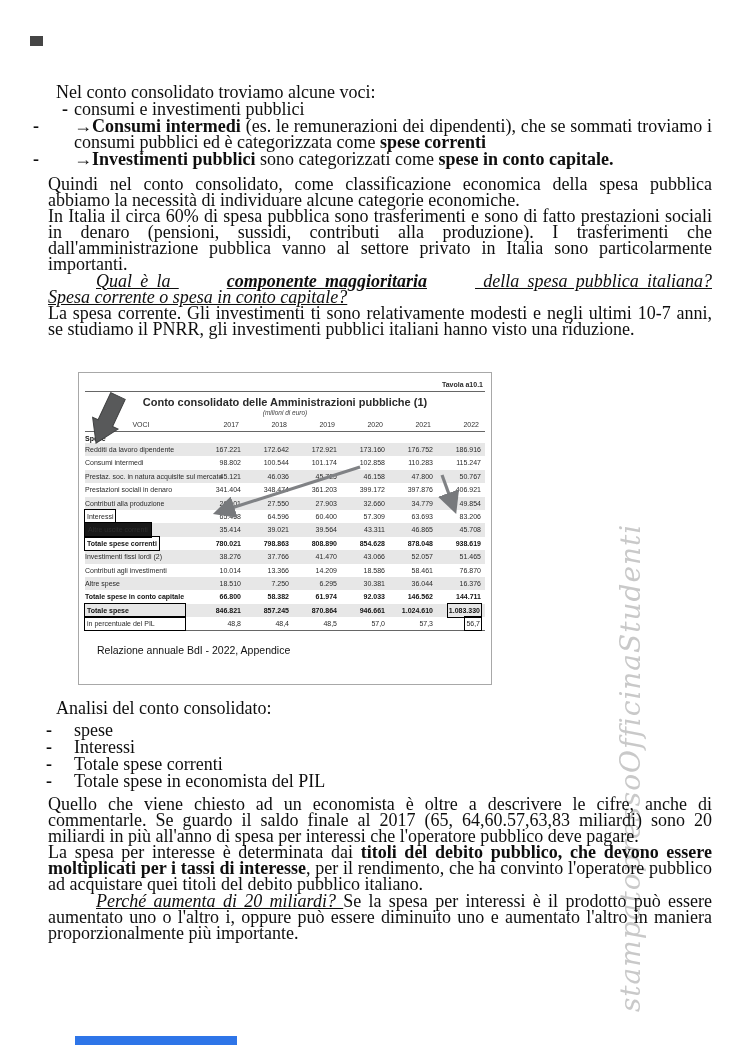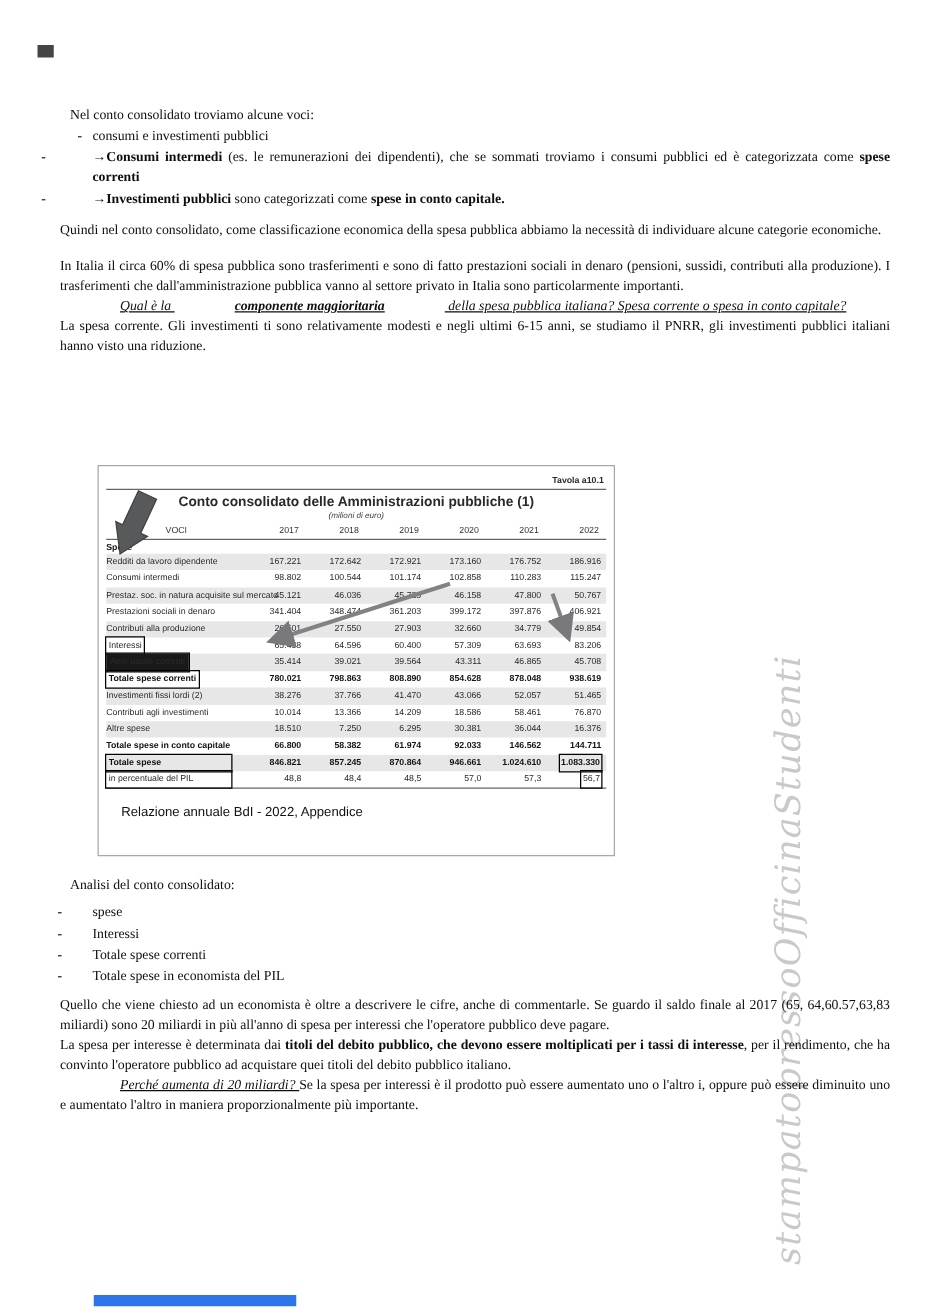--- a/index.html
+++ b/index.html
@@ -3,21 +3,21 @@
 <meta charset="utf-8">
 <style>
   html,body{margin:0;padding:0;}
   body{width:744px;height:1053px;position:relative;background:#ffffff;overflow:hidden;
        font-family:"Liberation Serif",serif;color:#0e0e0e;}
   
   .watermark{position:absolute;left:614px;top:1012px;transform:rotate(-90deg);transform-origin:0 0;
        font-family:"DejaVu Serif",serif;font-style:italic;font-size:28px;color:#c9c9c9;
        white-space:nowrap;letter-spacing:1px;z-index:0;}
   
-  .blk{position:absolute;left:48px;width:664px;font-size:11px;line-height:16.1px;
+  .blk{position:absolute;left:48px;width:664px;font-size:18px;line-height:16.1px;
        text-align:justify;z-index:2;}
   .para{margin:0;}
   .indent{text-indent:8px;}
   .b{font-weight:bold;}
   .i{font-style:italic;margin-left:48px;}
   .u{text-decoration:underline;}
   .bullet{display:flex;margin:1px 0;}
   .bullet .btxt{flex:1;}
   .bullet .dash{flex:none;font-weight:bold;}
   .bullet-a{margin-left:14px;}
@@ -74,23 +74,23 @@
     <div class="btxt"><span class="b">→Consumi intermedi </span><span>(es. le remunerazioni dei dipendenti), che se sommati troviamo i consumi pubblici ed è categorizzata come </span><span class="b">spese correnti</span></div>
   </div>
   <div class="bullet bullet-b">
     <span class="dash">-</span>
     <div class="btxt"><span class="b">→Investimenti pubblici </span><span>sono categorizzati come </span><span class="b">spese in conto capitale.</span></div>
   </div>
 </div>
 
 <div class="blk" style="top:176px">
   <p class="para"><span>Quindi nel conto consolidato, come classificazione economica della spesa pubblica abbiamo la necessità di individuare alcune categorie economiche.</span></p>
-  <p class="para" style="margin-top:13px"><span>In Italia il circa 60% di spesa pubblica sono trasferimenti e sono di fatto prestazioni sociali in denaro (pensioni, sussidi, contributi alla produzione). I trasferimenti che dall'amministrazione pubblica vanno al settore privato in Italia sono particolarmente importanti.</span></p>
+  <p class="para" style=""><span>In Italia il circa 60% di spesa pubblica sono trasferimenti e sono di fatto prestazioni sociali in denaro (pensioni, sussidi, contributi alla produzione). I trasferimenti che dall'amministrazione pubblica vanno al settore privato in Italia sono particolarmente importanti.</span></p>
   <p class="para"><span class="i u">Qual è la </span><span class="b i u">componente maggioritaria</span><span class="i u"> della spesa pubblica italiana? Spesa corrente o spesa in conto capitale?</span></p>
-  <p class="para"><span>La spesa corrente. Gli investimenti ti sono relativamente modesti e negli ultimi 6-15 anni, se studiamo il PNRR, gli investimenti pubblici italiani hanno visto una riduzione.</span></p>
+  <p class="para"><span>La spesa corrente. Gli investimenti ti sono relativamente modesti e negli ultimi 10-7 anni, se studiamo il PNRR, gli investimenti pubblici italiani hanno visto una riduzione.</span></p>
 </div>
 
 <div class="tablebox">
   <div class="tpad">
     <div class="ttag">Tavola a10.1</div>
     <div class="rule"></div>
     <div class="ttitle">Conto consolidato delle Amministrazioni pubbliche (1)</div>
     <div class="tunit">(milioni di euro)</div>
     <div class="thead">
       <span class="hlabel">VOCI</span>

